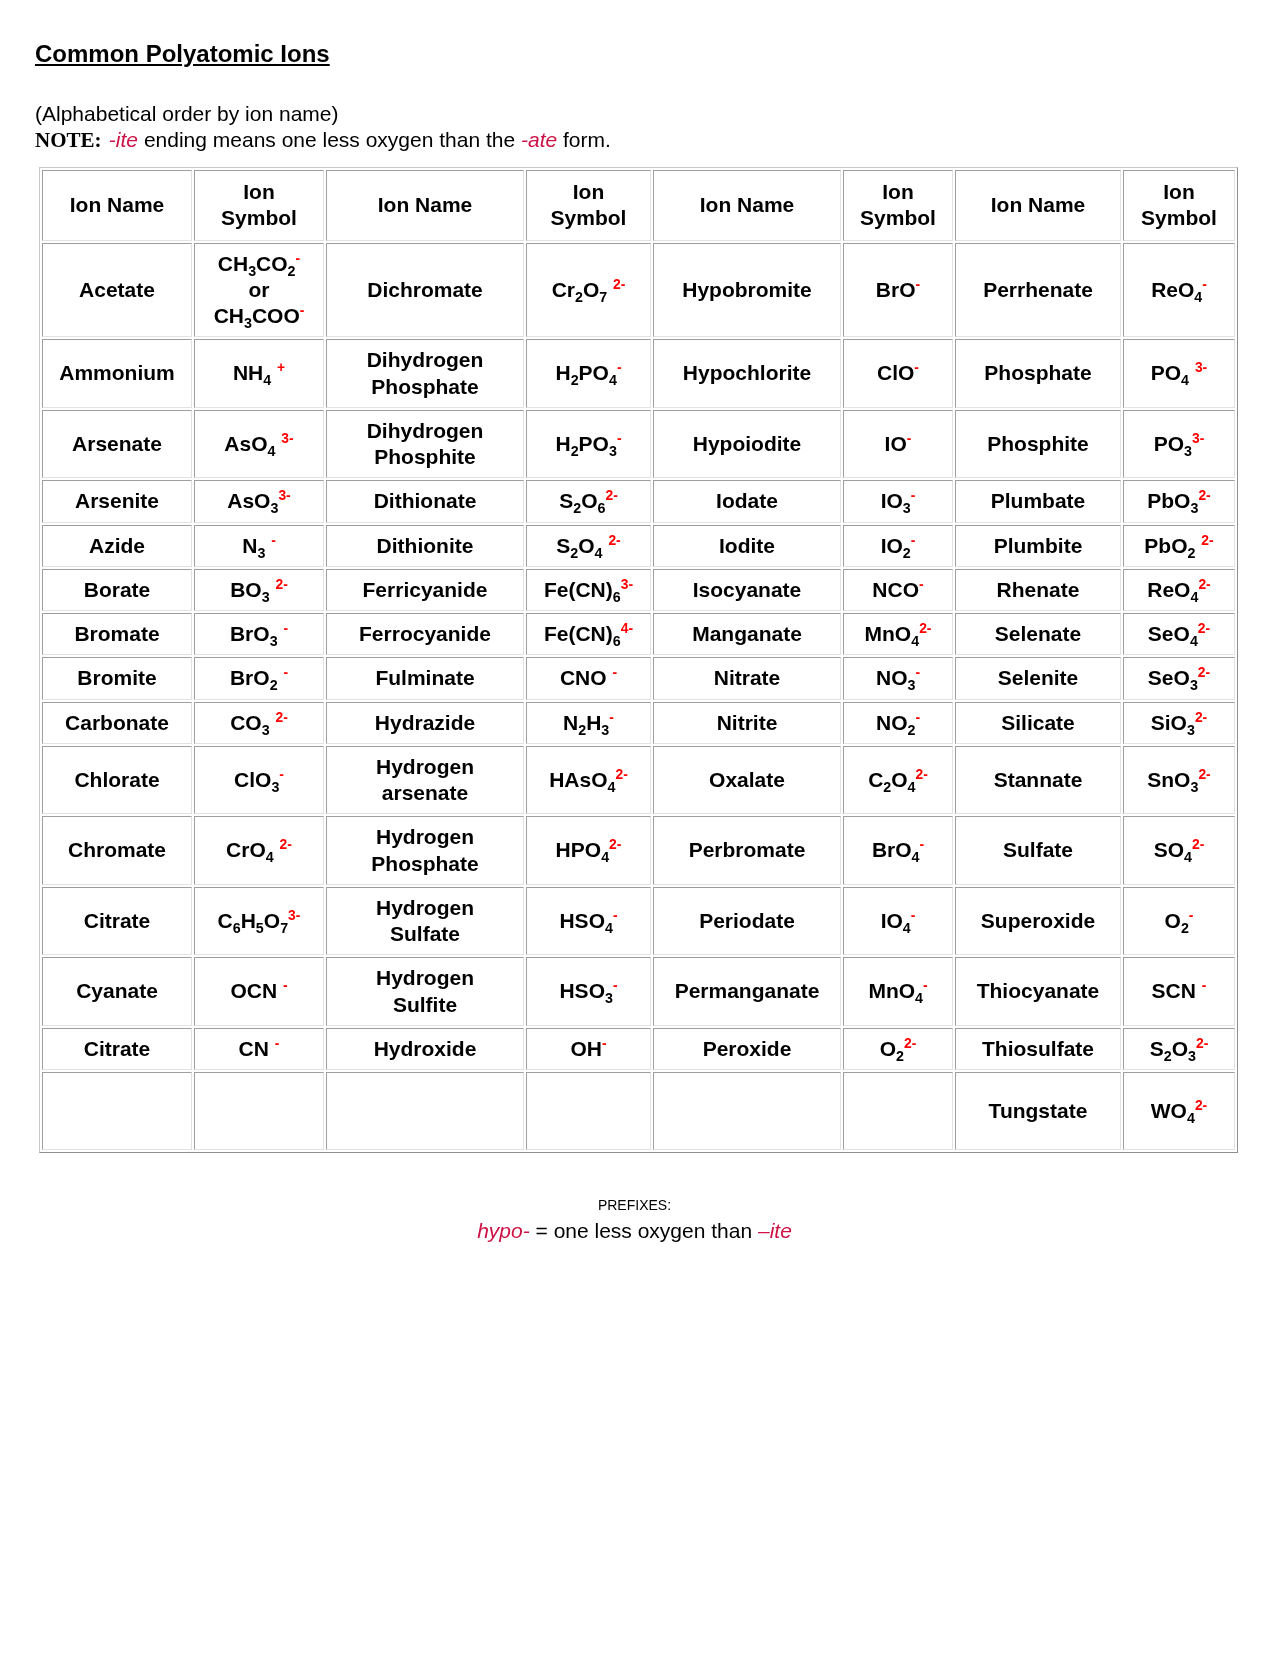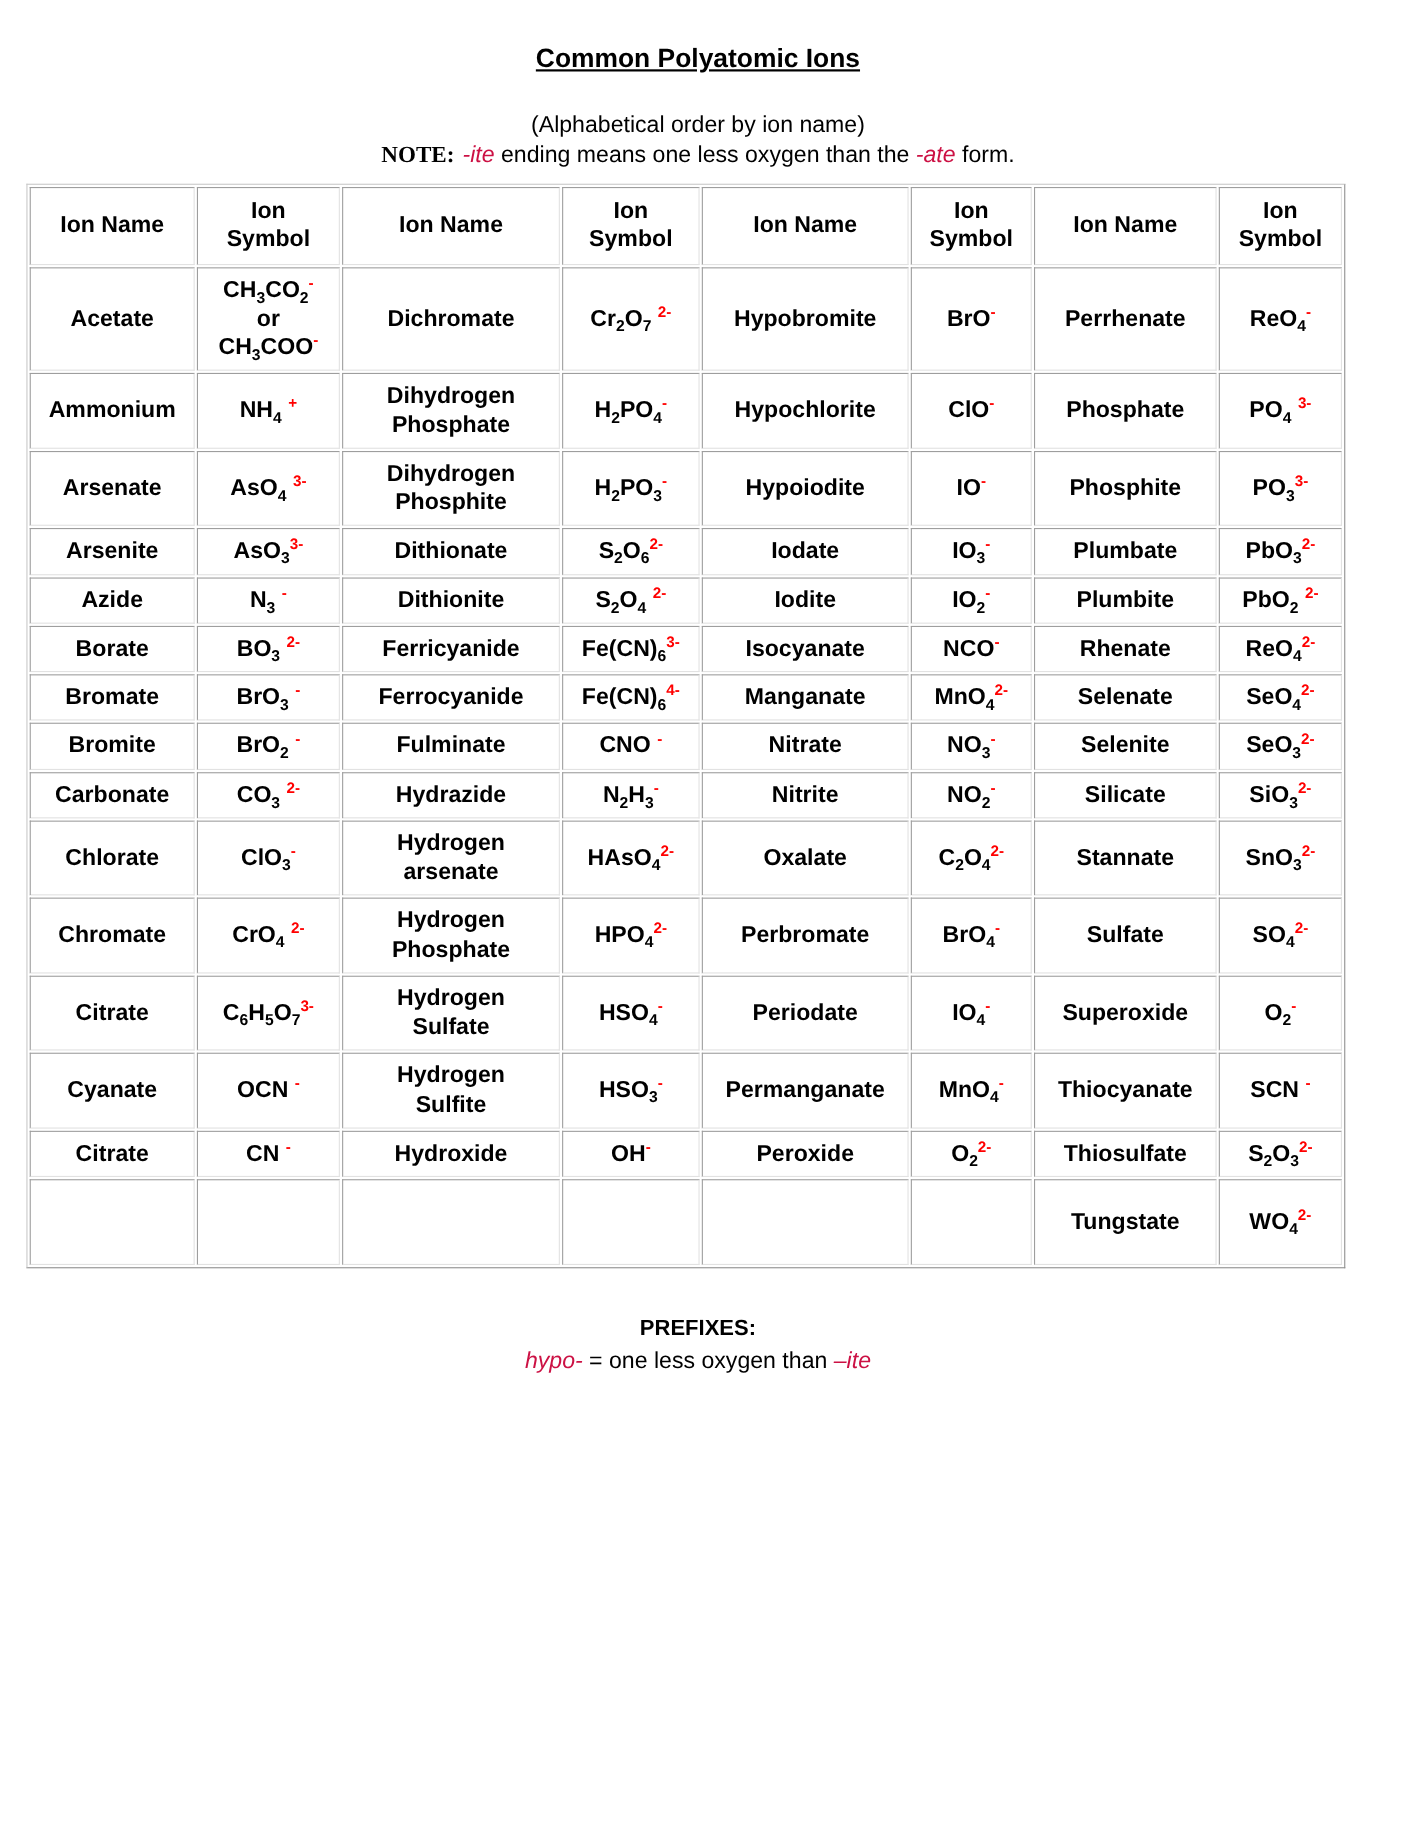--- a/index.html
+++ b/index.html
@@ -7,52 +7,52 @@
     --accent:#cc1144;
     --ink:#000000;
   }
   html,body{margin:0;padding:0;background:#ffffff;}
   body{
     width:1280px;height:1656px;box-sizing:border-box;
     font-family:"Liberation Sans", sans-serif;
     color:var(--ink);
     padding-top:40px;
   }
-  .head{width:1199px;margin-left:35px;text-align:center;}
+  .head{width:1199px;margin-left:35px;}
   .title{
     font-size:24px;font-weight:bold;text-decoration:underline;
     margin:0 0 34px 0;
   }
   .subtitle{font-size:21px;margin:0 0 2px 0;}
   .note{font-size:21px;margin:2px 0 14px 0;}
   .note b{margin-right:0.35em;font-family:Liberation Serif, serif;}
   .accent{color:var(--accent);font-style:italic;}
 
   table#ions-table{
-    margin-left:24px;
+    margin-left:39px;
     border-spacing:2px;
     table-layout:fixed;
     border:1px solid;border-color:#c9c9c9 #8f8f8f #8f8f8f #c9c9c9;
     background:#ffffff;
   }
   #ions-table td{
     border:1px solid;border-color:#9e9e9e #e2e2e2 #e2e2e2 #9e9e9e;
     text-align:center;vertical-align:middle;
     font-weight:bold;font-size:21px;line-height:1.25;
     padding:7px 3px;
     overflow:hidden;
     background:#ffffff;
   }
   #ions-table td.hdr{padding:8px 2px;}
   #ions-table tbody tr:last-child td{height:62px;}
   sub{font-size:0.68em;line-height:0;vertical-align:sub;}
   sup.charge{font-size:0.66em;line-height:0;vertical-align:super;color:var(--charge);font-weight:bold;}
 
   .prefixes{width:1199px;margin-left:35px;margin-top:44px;text-align:center;}
-  .prefixes-title{font-size:20px;font-weight:bold;margin-bottom:4px;}
+  .prefixes-title{font-size:14px;font-weight:normal;margin-bottom:4px;}
   .prefix-line{font-size:21px;line-height:1.3;}
 </style>
 </head>
 <body>
 
 <div class="head">
   <div class="title">Common Polyatomic Ions</div>
   <div class="subtitle">(Alphabetical order by ion name)</div>
   <div class="note"><b>NOTE:</b><span id="note-parts"><span class="accent">-ite</span><span> ending means one less oxygen than the </span><span class="accent">-ate</span><span> form.</span></span></div>
 </div>

